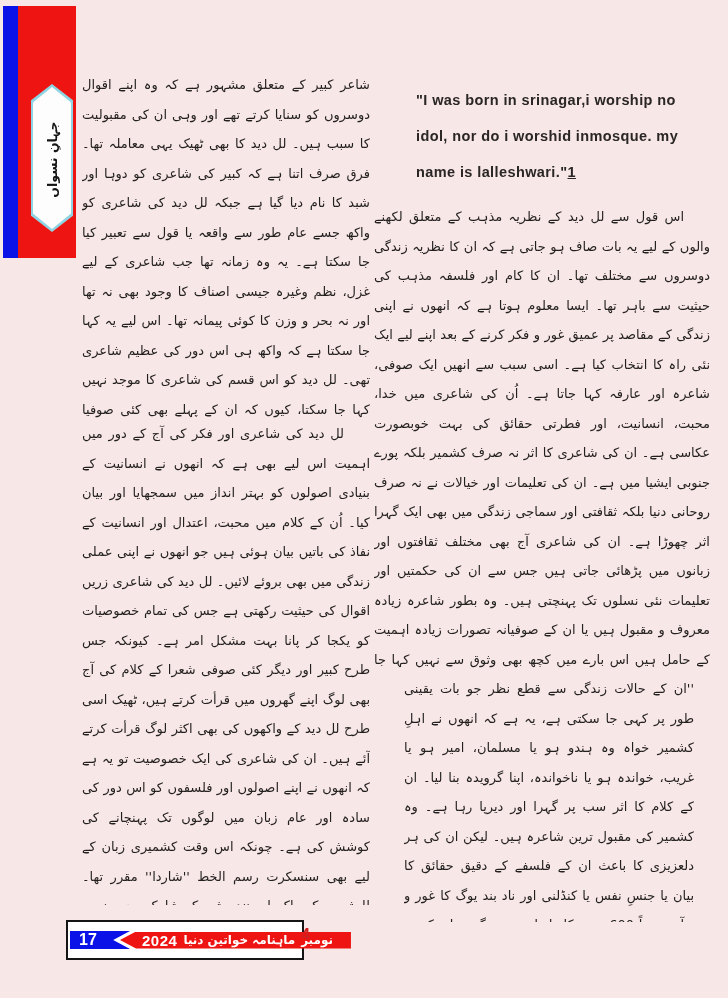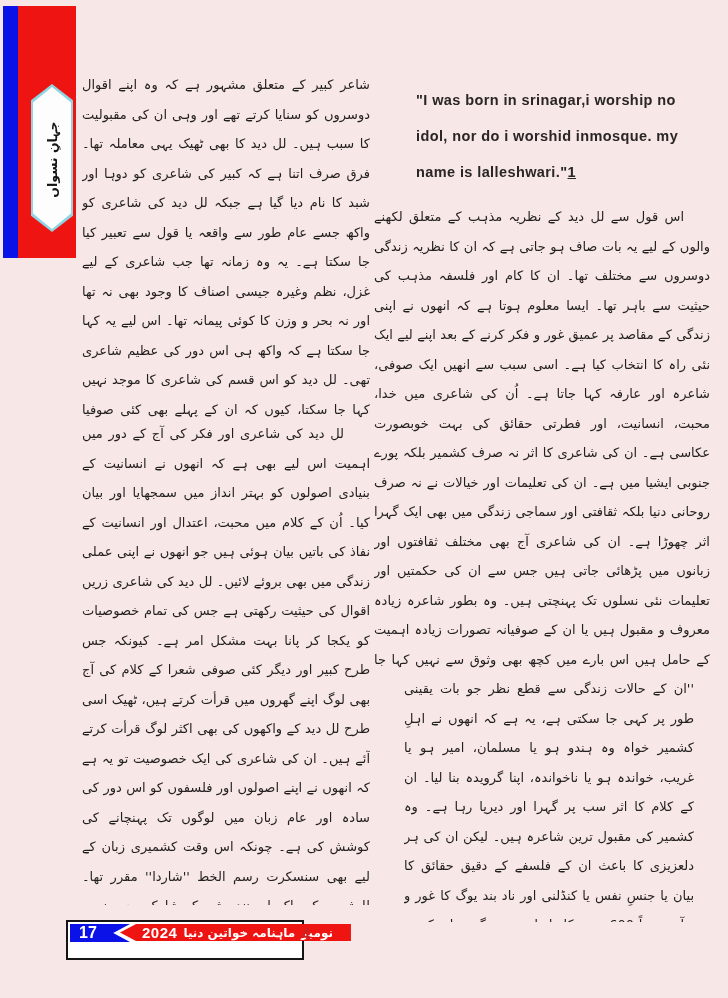--- a/index.html
+++ b/index.html
@@ -68,21 +68,21 @@
   
   .footer{
     position:absolute;left:66px;top:920px;width:238px;height:40px;
     border:2px solid #151515;
     background:#ffffff;
     box-sizing:border-box;
     padding:2px;
   }
   .footer-inner{
     position:relative;width:100%;height:100%;
-    display:flex;align-items:flex-start;
+    display:flex;align-items:center;
   }
   .f-blue{
     width:60px;flex:0 0 60px;
     display:flex;align-items:center;
     clip-path:polygon(0 0,100% 0,72% 50%,100% 100%,0 100%);
   }
   .f-page-num{
     color:#fff;font-weight:bold;font-size:16px;
     font-family:"Liberation Sans",sans-serif;
     padding-left:9px;

